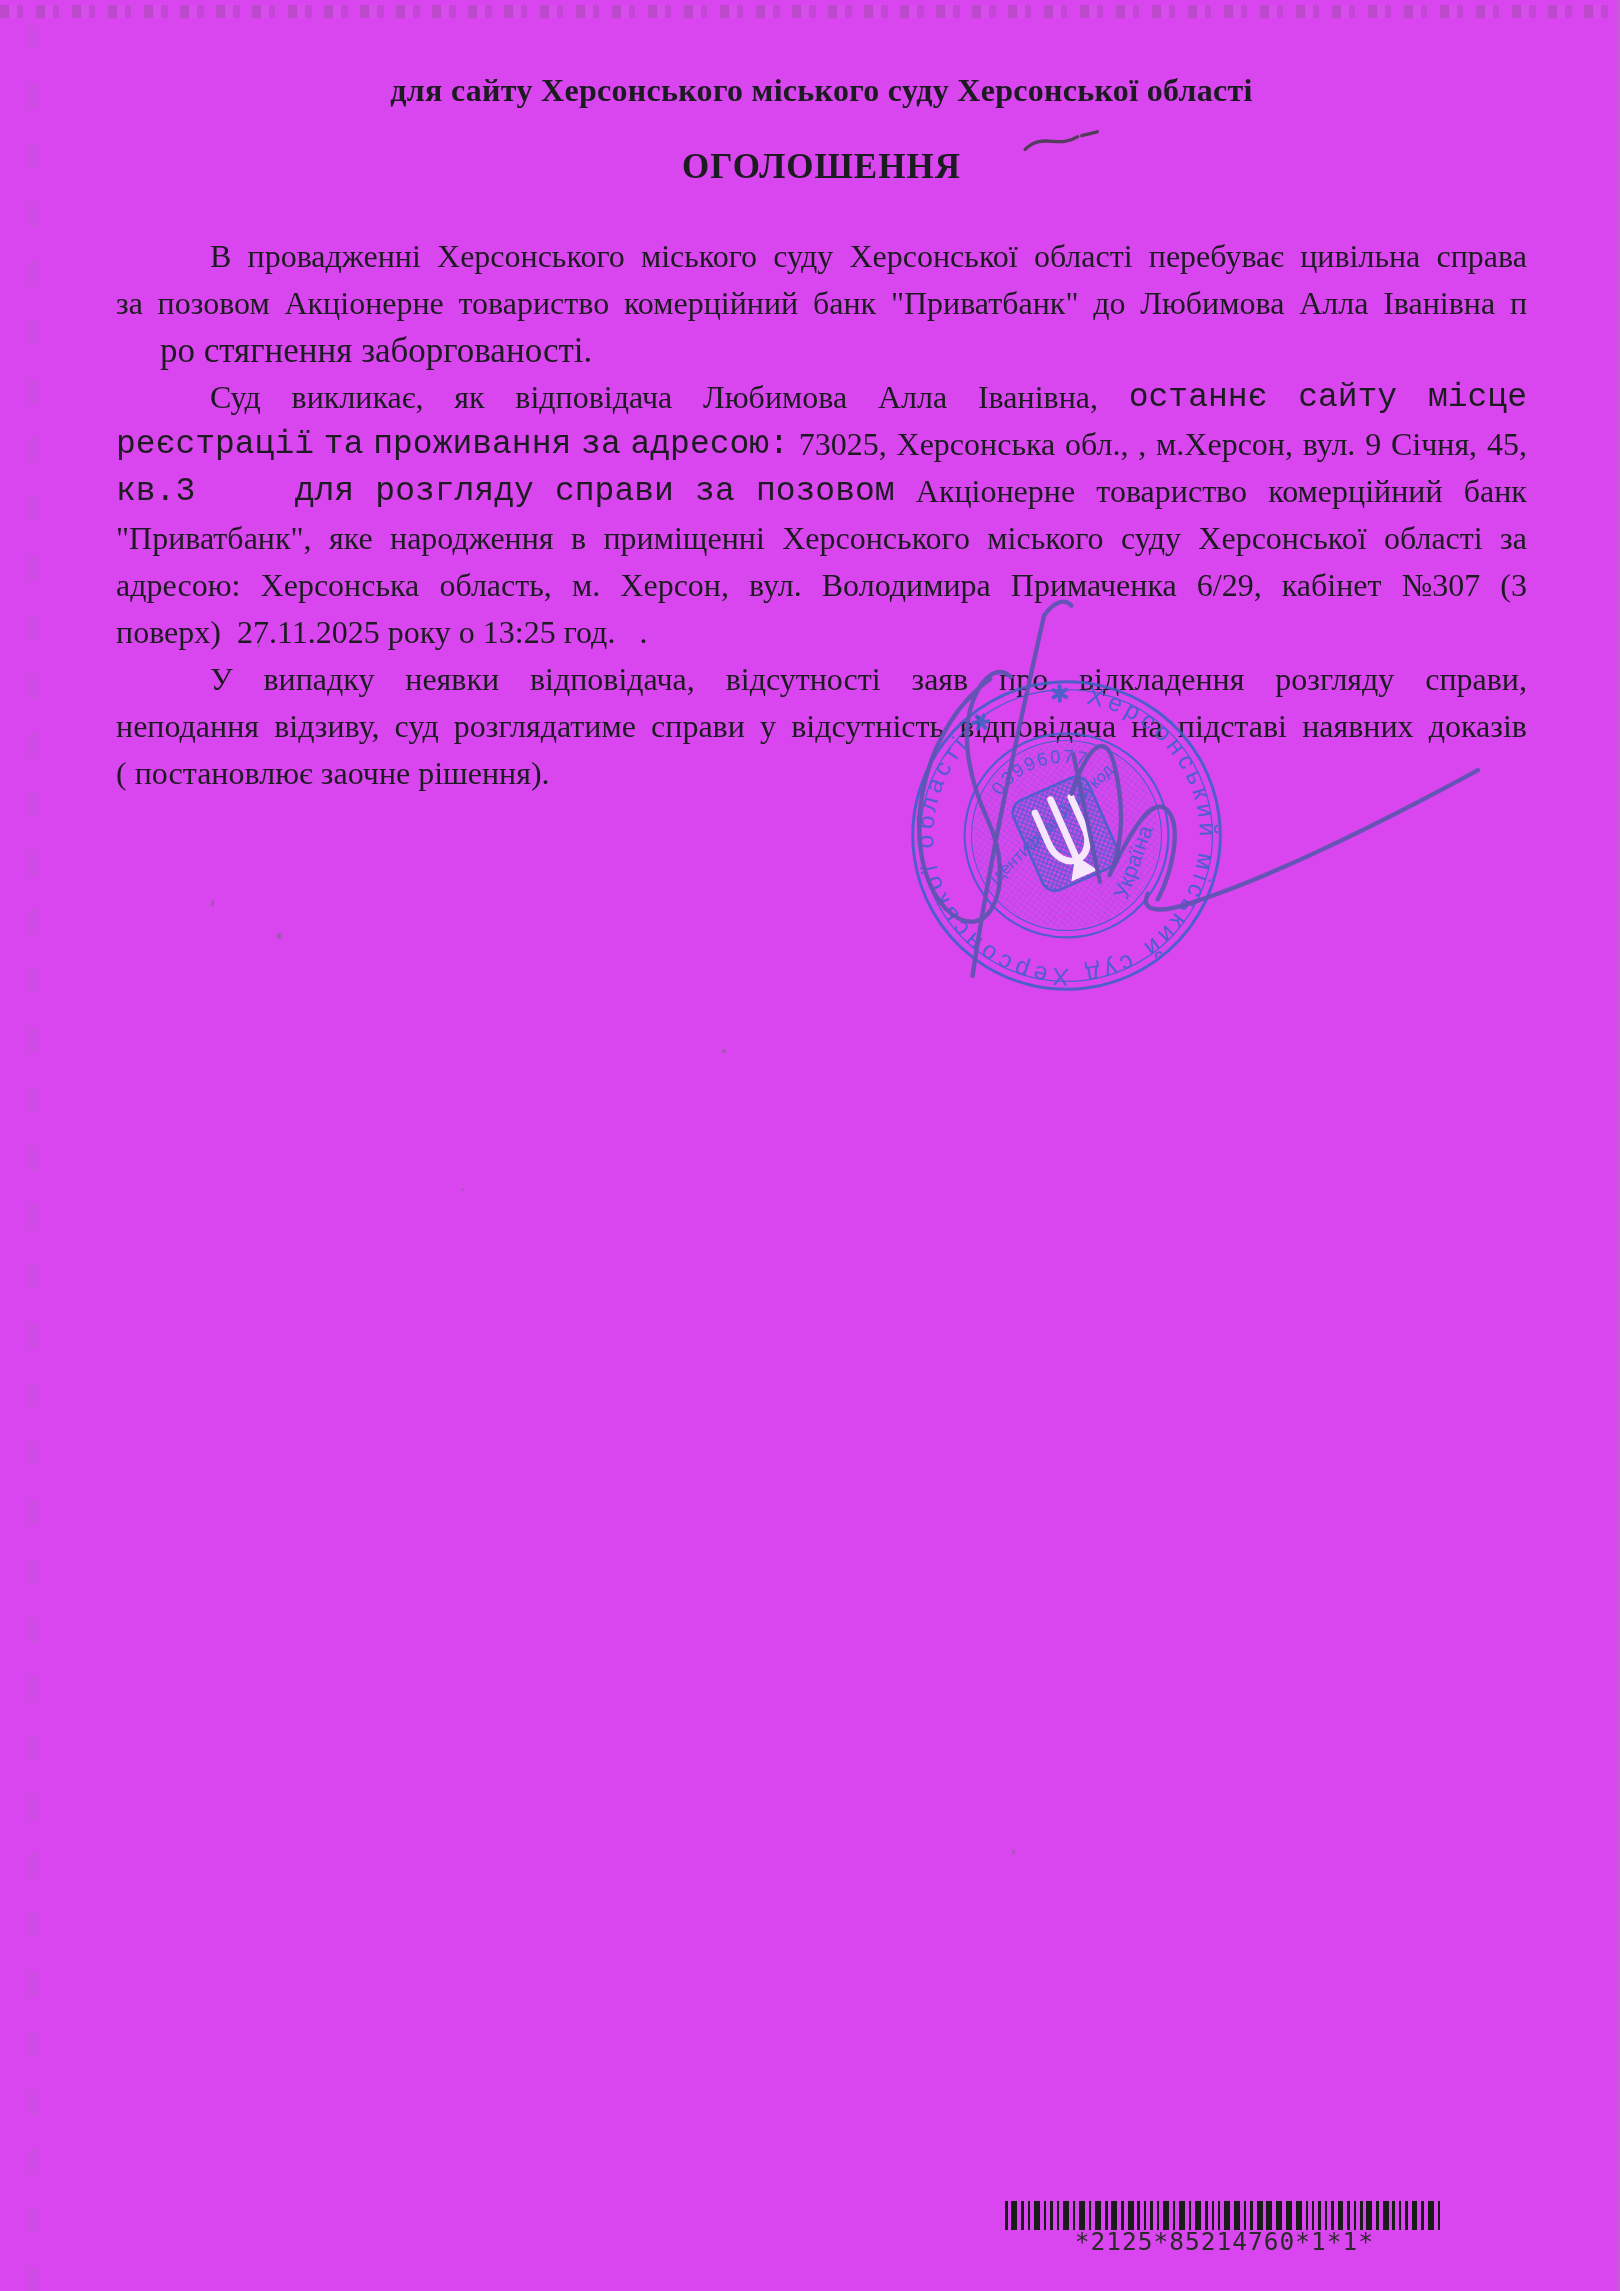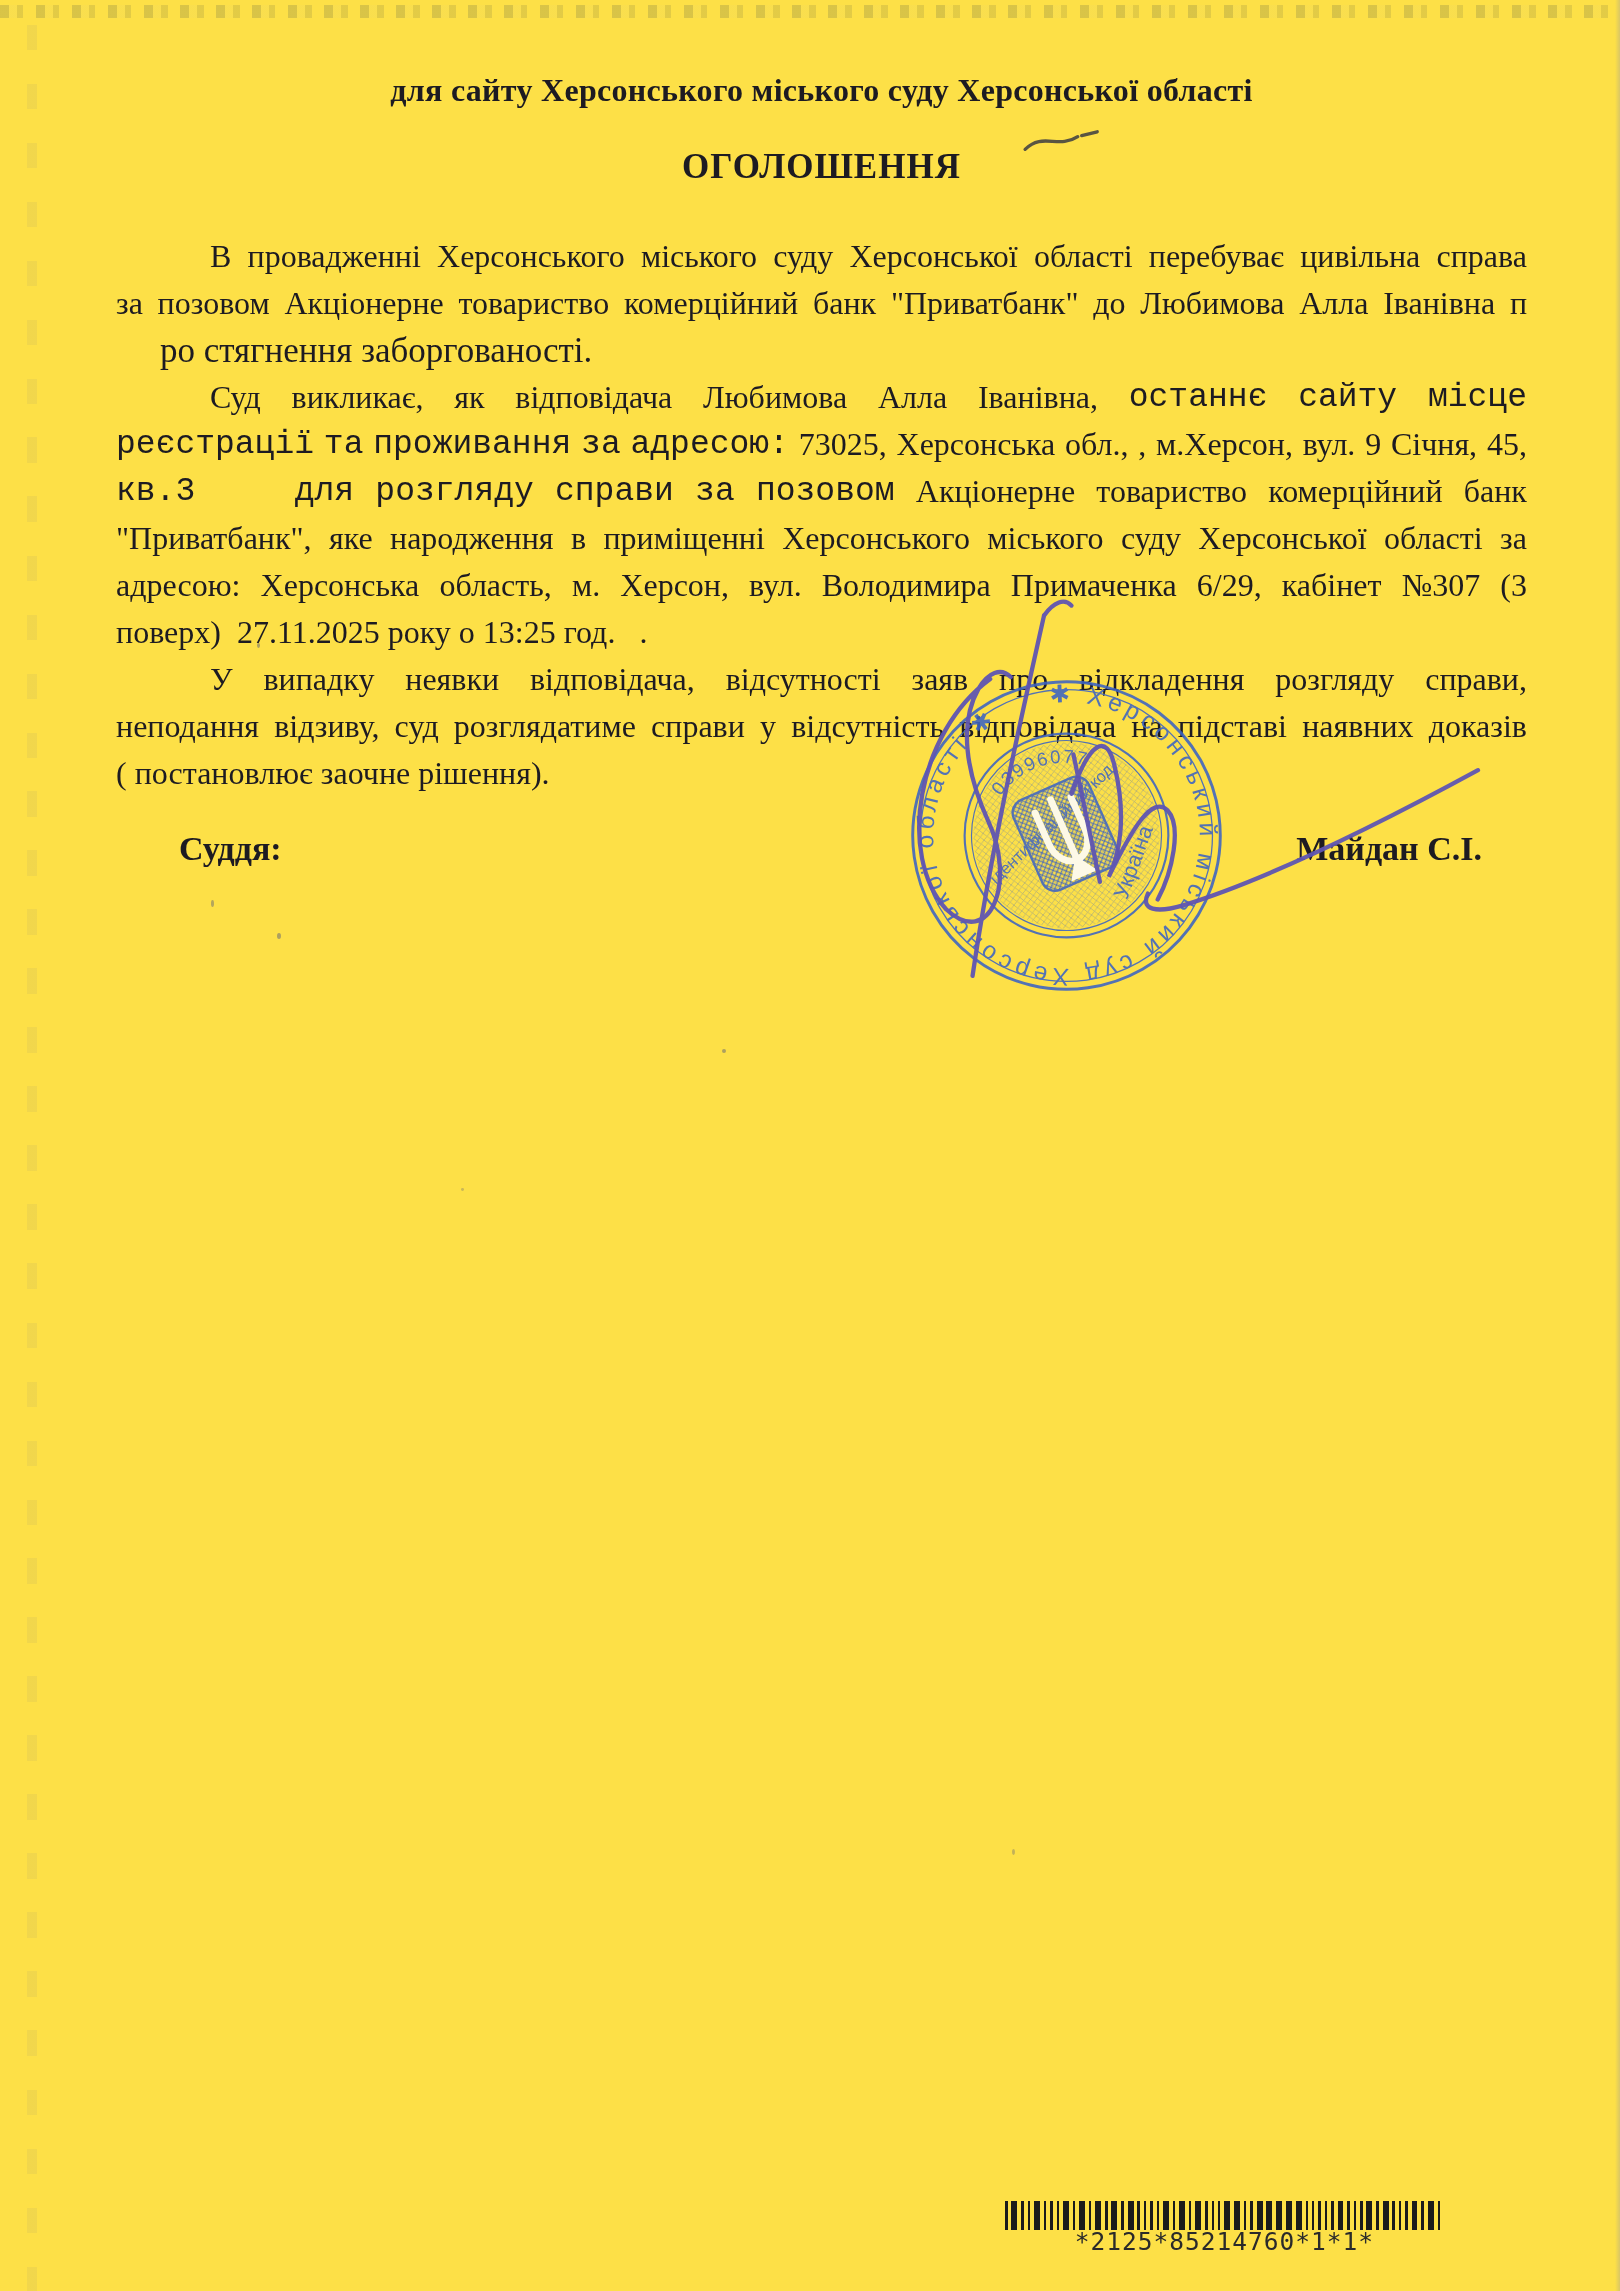--- a/index.html
+++ b/index.html
@@ -1,19 +1,19 @@
 <!DOCTYPE html>
 <html><head>
 <meta charset="utf-8">
 <style>
   html,body{margin:0;padding:0;background:#e8e8ea;}
   .page{
     position:relative;
     width:1620px;height:2292px;
-    background:#fde047;
+    background:#d946ef;
     overflow:hidden;
     font-family:"Liberation Serif",serif;
     color:#1d1b22;
   }
   
   .scan-band-top{
     position:absolute;top:4.9px;left:0;width:100%;height:12.7px;
     background:
       repeating-linear-gradient(90deg,
         rgba(75,85,70,.45) 0 8.8px, rgba(190,195,190,.12) 8.8px 16.7px,
@@ -213,24 +213,20 @@
           <span class="w f-b">відсутність</span>
           <span class="w f-b">відповідача</span>
           <span class="w f-b">на</span>
           <span class="w f-b">підставі</span>
           <span class="w f-b">наявних</span>
           <span class="w f-b">доказів</span>
         </div>
         <div class="line"><span class="f-b">( постановлює заочне рішення).</span></div>
       </div>
 
-    <div class="sig-row">
-      <span class="judge-label">Суддя:</span>
-      <span class="judge-name">Майдан С.І.</span>
-    </div>
   </div>
 
   <div class="stamp-wrap">
     <svg width="333" height="338" viewBox="-170 -172 340 345">
       <defs>
         <pattern id="xh" width="6" height="6" patternUnits="userSpaceOnUse">
           <path d="M0,6 L6,0 M0,0 L6,6" stroke="#3c63c4" stroke-width="1.1"></path>
         </pattern>
         <pattern id="xhL" width="7" height="7" patternUnits="userSpaceOnUse">
           <path d="M0,7 L7,0 M0,0 L7,7" stroke="#3c63c4" stroke-width="0.7"></path>

